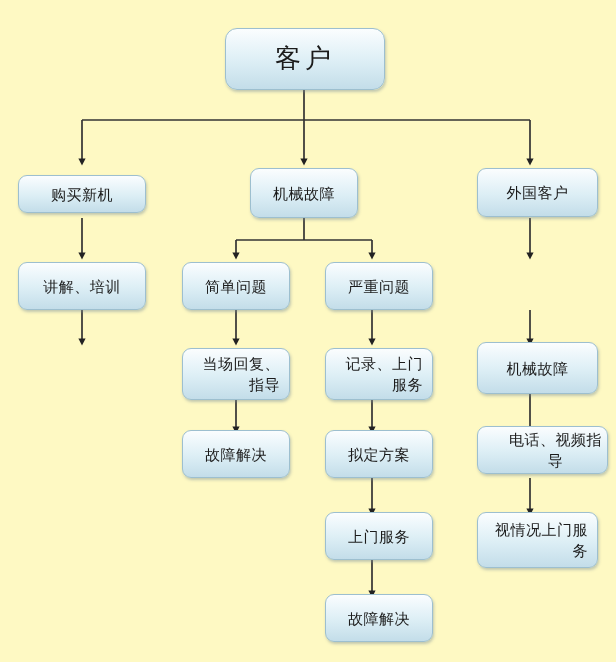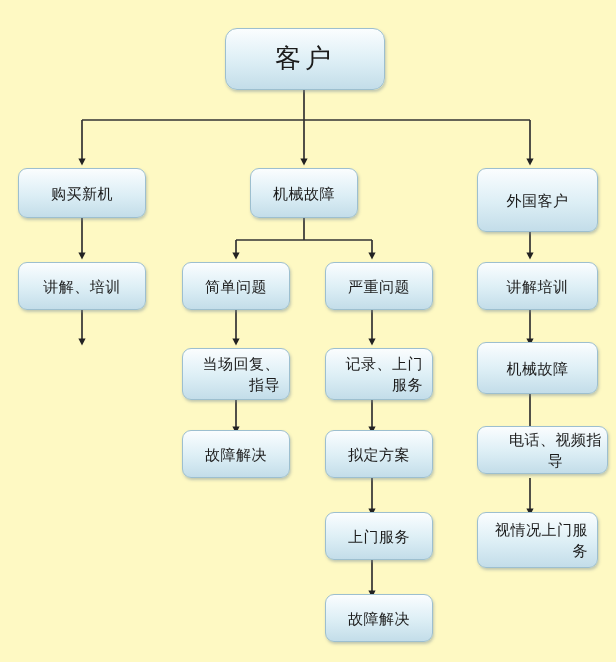--- a/index.html
+++ b/index.html
@@ -115,29 +115,29 @@
       <path d="M530,310 L530,342" marker-end="url(#arrow)"></path>
       <path d="M530,394 L530,430" marker-end="url(#arrow)"></path>
       <path d="M530,478 L530,512" marker-end="url(#arrow)"></path>
     </g>
   </svg>
 
   <div class="node root" style="left:225px; top:28px; width:160px; height:62px;">
     <span class="txt">客户</span>
   </div>
 
-  <div class="node center" style="left:18px; top:168px; width:128px; height:50px;">
+  <div class="node center" style="left:18px; top:175px; width:128px; height:38px;">
     <span class="txt">购买新机</span>
   </div>
 
   <div class="node center" style="left:250px; top:168px; width:108px; height:50px;">
     <span class="txt">机械故障</span>
   </div>
 
-  <div class="node center" style="left:477px; top:168px; width:121px; height:64px;align-items:center;">
+  <div class="node center" style="left:477px; top:168px; width:121px; height:49px;align-items:center;">
     <span class="txt">外国客户</span>
   </div>
 
   <div class="node center" style="left:18px; top:262px; width:128px; height:48px;">
     <span class="txt">讲解、培训</span>
   </div>
 
 
   <div class="node center" style="left:182px; top:262px; width:108px; height:48px;">
     <span class="txt">简单问题</span>
@@ -164,23 +164,20 @@
   </div>
 
   <div class="node center" style="left:325px; top:512px; width:108px; height:48px;">
     <span class="txt">上门服务</span>
   </div>
 
   <div class="node center" style="left:325px; top:594px; width:108px; height:48px;">
     <span class="txt">故障解决</span>
   </div>
 
-  <div class="node center" style="left:477px; top:262px; width:121px; height:48px;">
-    <span class="txt">讲解培训</span>
-  </div>
 
   <div class="node center" style="left:477px; top:342px; width:121px; height:52px;">
     <span class="txt">机械故障</span>
   </div>
 
   <div class="node center" style="left:477px; top:426px; width:131px; height:48px;padding-left:26px;">
     <span class="txt">电话、视频指导</span>
   </div>
 
   <div class="node wrap" style="left:477px; top:512px; width:121px; height:56px;">

